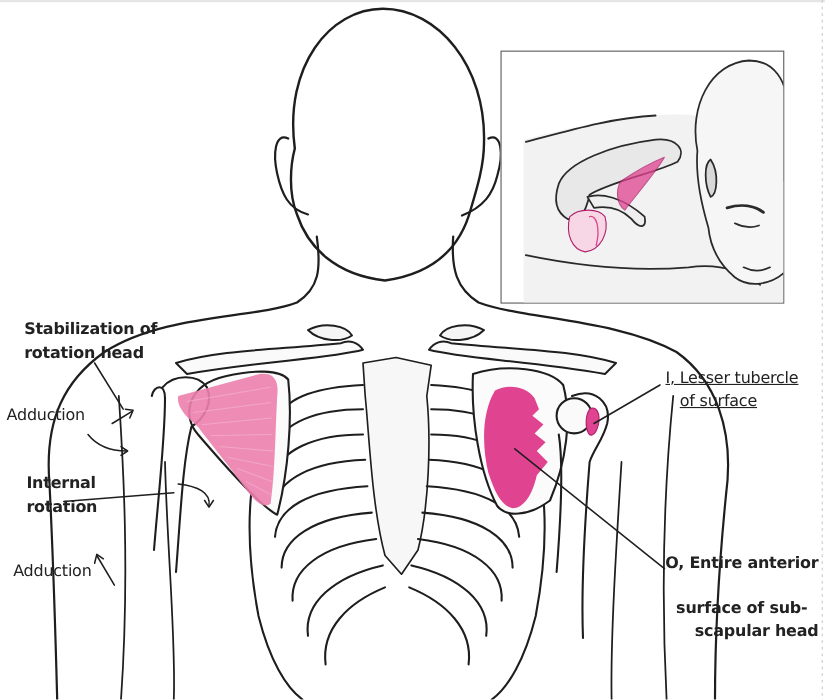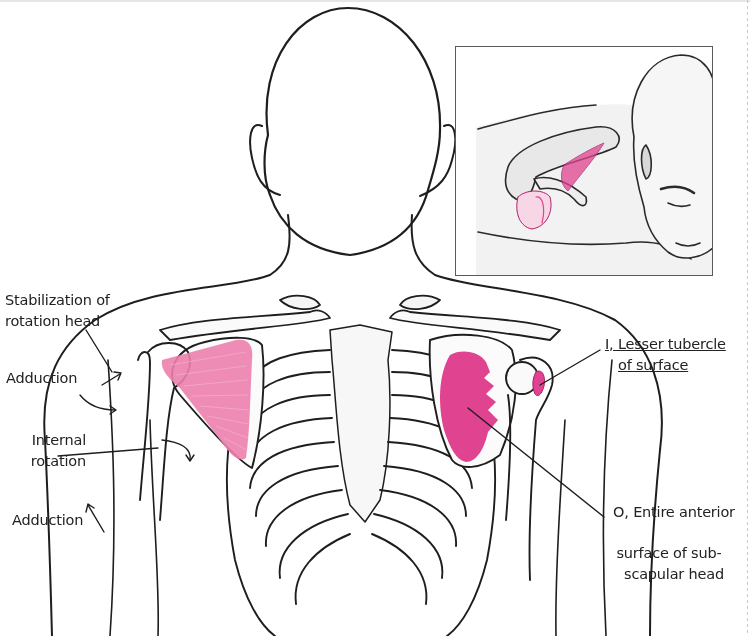--- a/index.html
+++ b/index.html
@@ -2,21 +2,21 @@
 <html><head>
   <meta charset="utf-8">
   <style>
     html, body { margin: 0; padding: 0; background: #ffffff; }
     body { width: 750px; height: 636px; position: relative; overflow: hidden; font-family: "DejaVu Sans", sans-serif; }
     .topline { position: absolute; left: 0; top: 0; width: 750px; height: 2px; background: #e6e6e6; }
     .rightdots { position: absolute; right: 2px; top: 0; width: 1px; height: 636px;
       background-image: linear-gradient(#c9c9c9 50%, transparent 50%); background-size: 1px 6px; }
     svg.art { position: absolute; left: 0; top: 0; }
     .label { position: absolute; font-size: 14.5px; line-height: 21px; color: #222; letter-spacing: -0.2px; white-space: nowrap; }
-    .label.right { text-align: right; }
+    .label.right { text-align: right; font-weight: bold; }
     .inset { position: absolute; left: 455px; top: 46px; width: 258px; height: 230px; border: 1.5px solid #5a5a5a; background: #fff; box-sizing: border-box; overflow: hidden; }
   </style>
 </head>
 <body>
 
 <div class="topline"></div>
 <div class="rightdots"></div>
 
 <svg class="art" width="750" height="636" viewBox="0 0 750 636" fill="none" stroke="#1e1e1e" stroke-width="2" stroke-linecap="round" stroke-linejoin="round">
 
@@ -128,31 +128,31 @@
     <path d="M212 156 C220 160 228 160 234 158"></path>
     <path d="M220 196 C228 200 236 200 244 196"></path>
     <path d="M52 120 C60 100 100 85 140 80 C160 78 168 90 160 100 C140 110 100 118 80 130 C76 148 70 156 60 152 C48 145 48 132 52 120 Z" fill="#e8e8e8"></path>
     <path d="M78 132 C90 128 110 132 130 150 C132 160 126 162 118 152 C108 142 96 140 84 142 Z" fill="#eeeeee"></path>
     <path d="M108 118 C120 110 138 100 148 96 C140 110 124 128 112 144 C104 138 104 126 108 118 Z" fill="#e0438f" opacity="0.75" stroke="#b01e6a" stroke-width="1"></path>
     <path d="M62 150 C70 142 88 142 94 150 C98 165 90 180 76 182 C64 180 58 166 62 150 Z" fill="#f7d7e6" stroke="#b01e6a" stroke-width="1"></path>
     <path d="M80 150 C86 148 90 160 86 176" stroke="#e0438f" stroke-width="1.2"></path>
   </svg>
 </div>
 
-<div class="label" style="left:5px; top:290px;">
+<div class="label" style="left:22px; top:290px;font-weight:bold;">
   <div>Stabilization of</div>
   <div>rotation head</div>
 </div>
 <div class="label" style="left:6px; top:368px;">Adduction</div>
 <div class="label right" style="left:24px; top:430px; width:62px;">
   <div>Internal</div>
   <div>rotation</div>
 </div>
 <div class="label" style="left:12px; top:510px;">Adduction</div>
 <div class="label" style="left:605px; top:334px;text-decoration:underline;">
   <div>I, Lesser tubercle</div>
   <div style="padding-left:13px;">of surface</div>
 </div>
-<div class="label right" style="left:604px; top:502px; width:140px;text-align:center;">
+<div class="label right" style="left:604px; top:502px; width:140px;">
   <div>O, Entire anterior</div>
   <div style="padding-right:10px;margin-top:20px;">surface of sub-</div>
   <div>scapular head</div>
 </div>
 
 </body></html>

